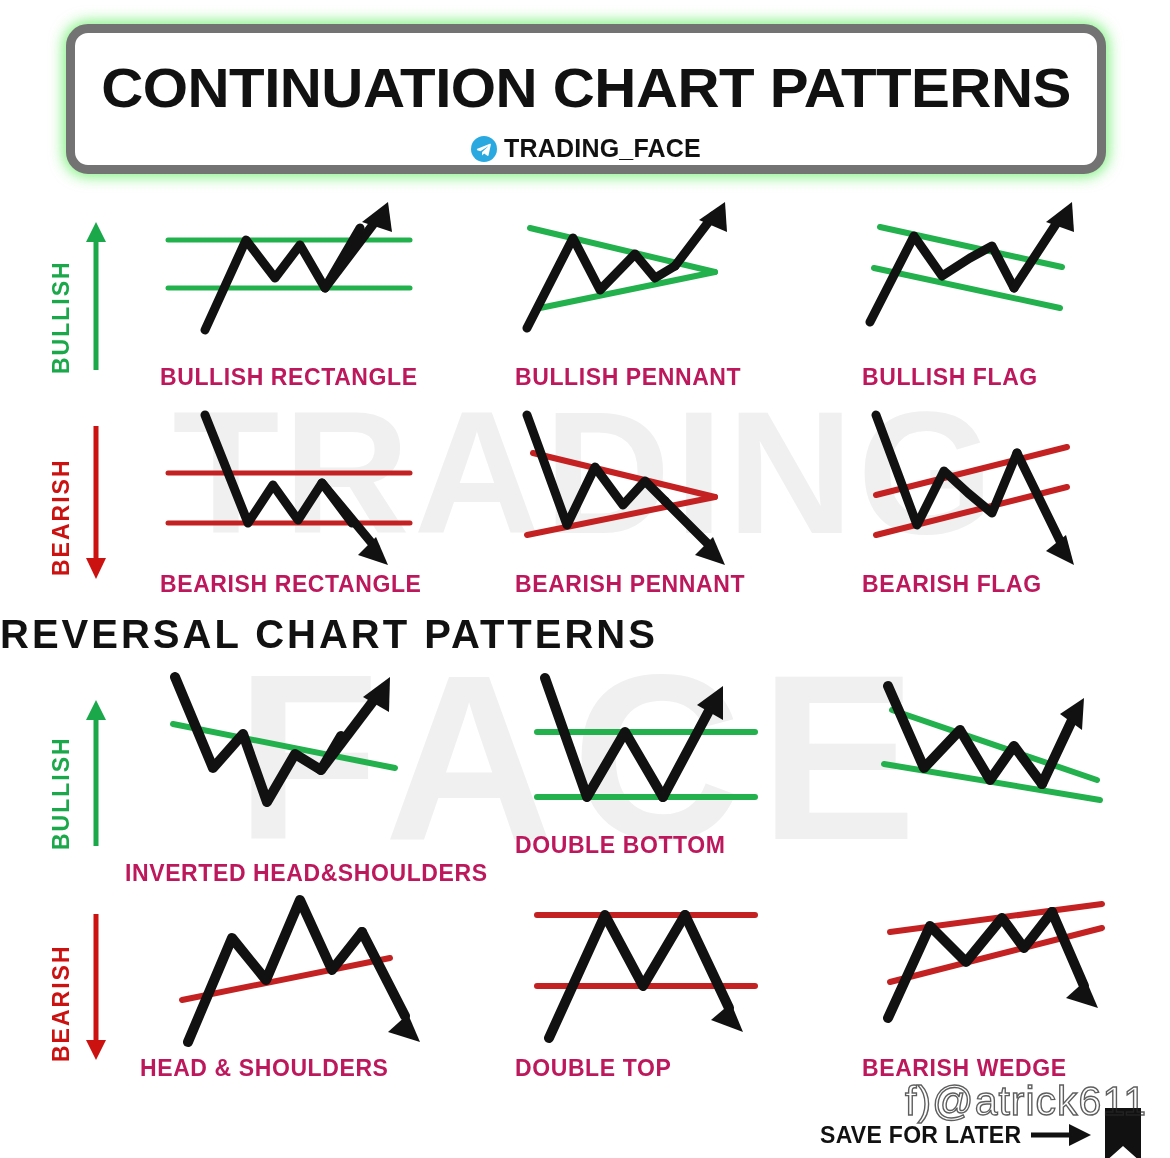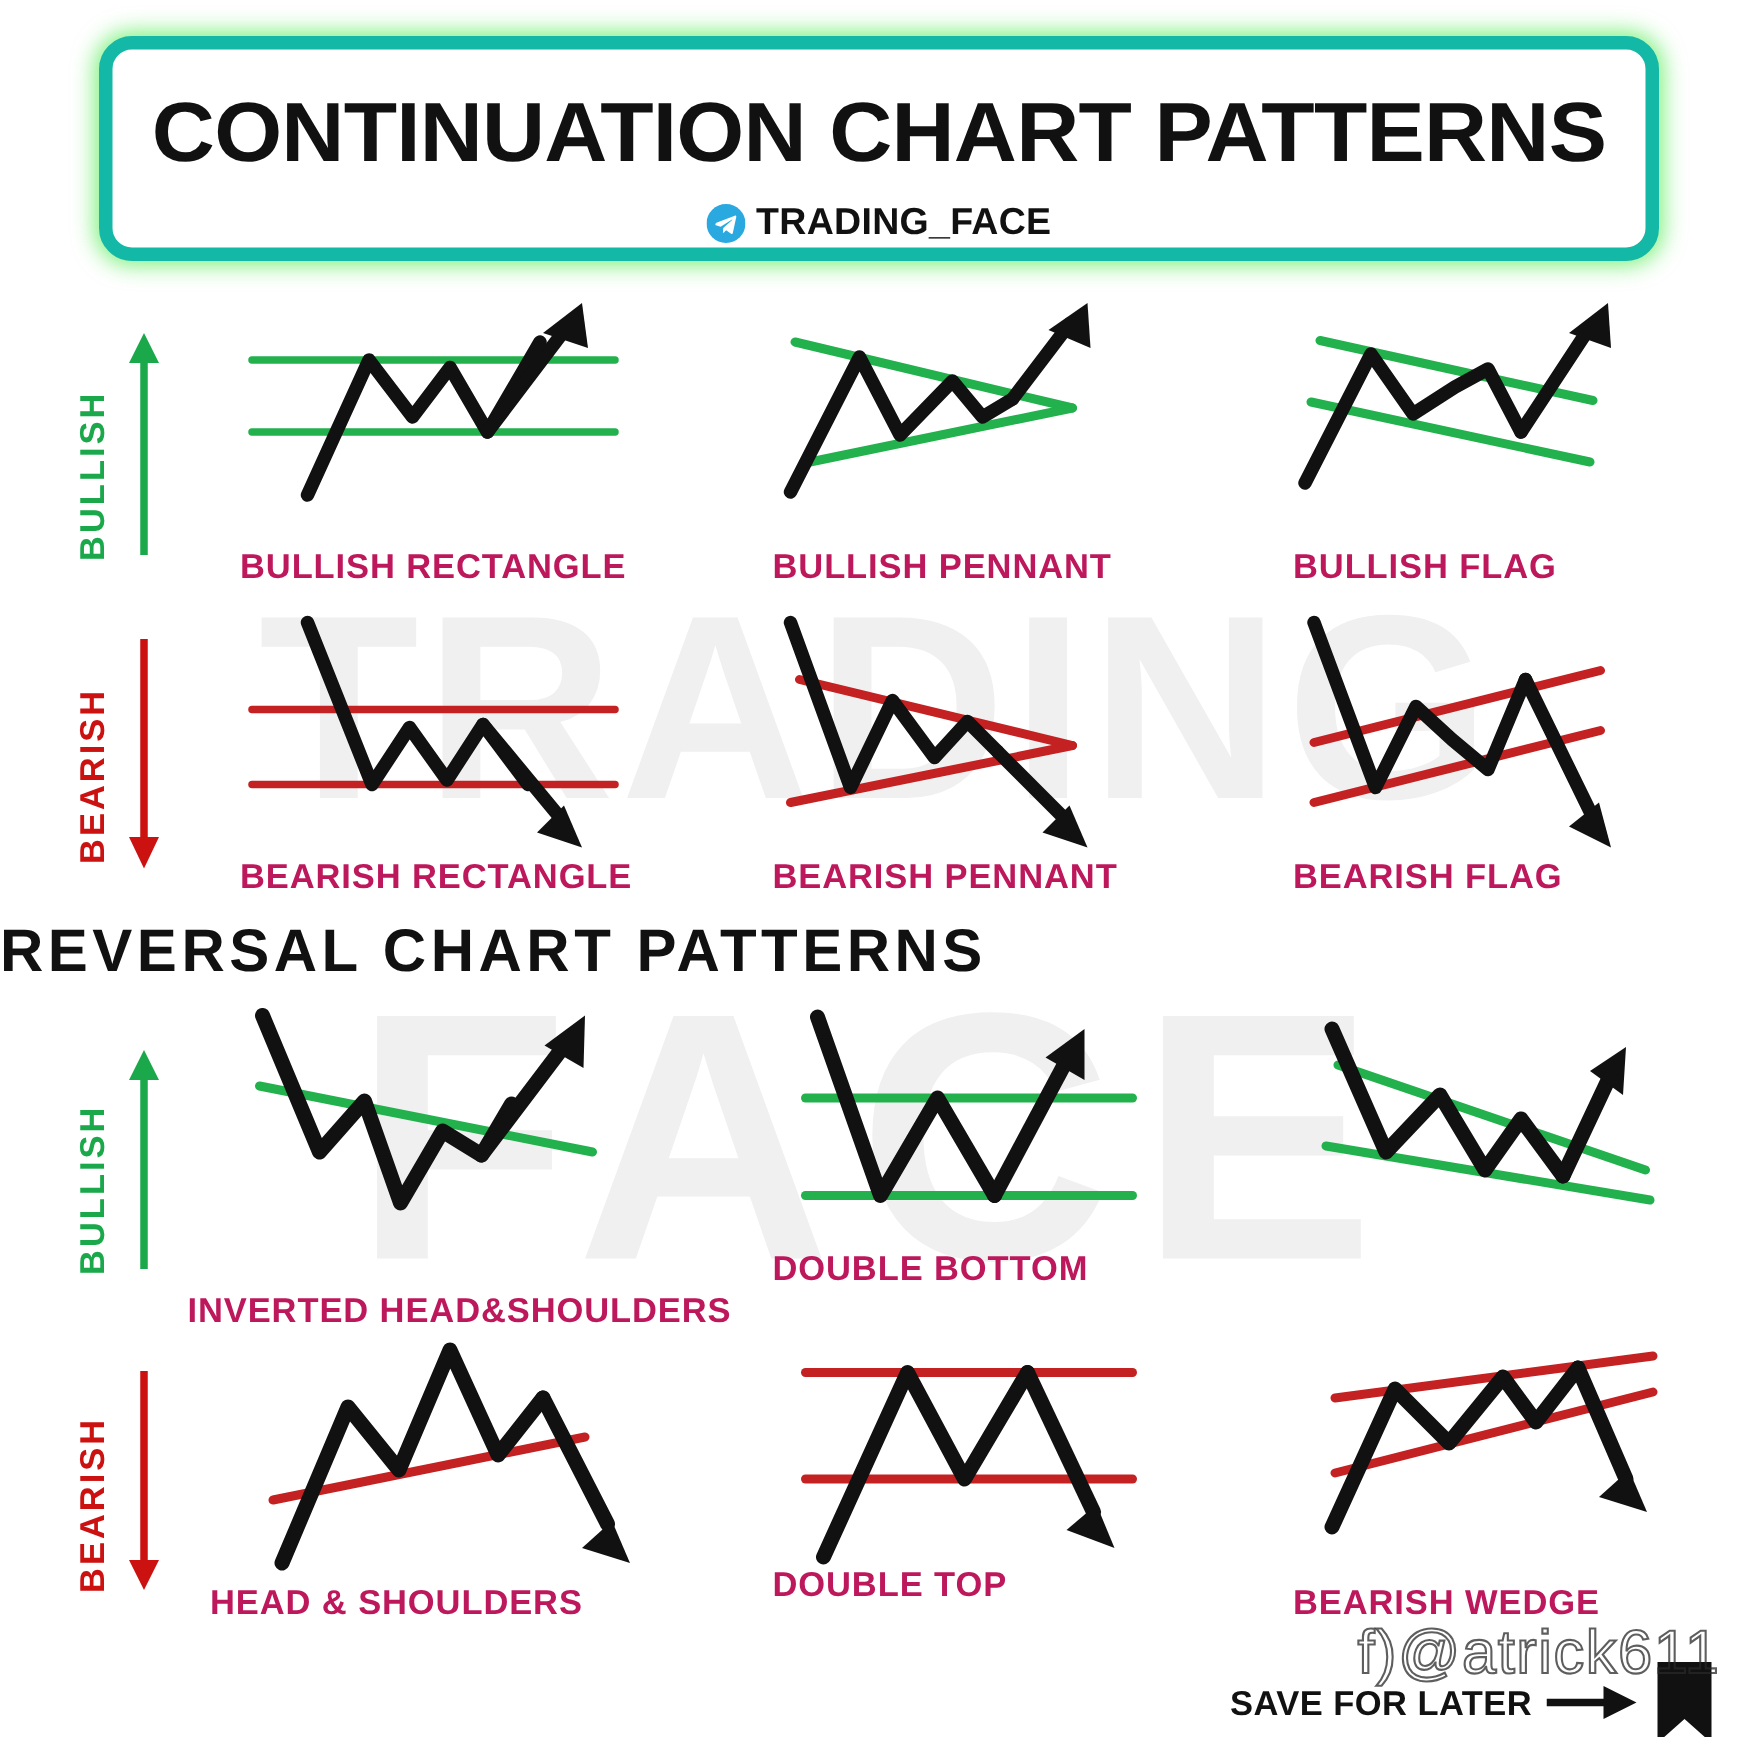--- a/index.html
+++ b/index.html
@@ -25,21 +25,21 @@
     line-height:1;
   }
   #wm-trading{ top:385px; font-size:175px; }
   #wm-face{ top:640px; font-size:235px; letter-spacing:18px;}
 
   
   #header-banner{
     position:absolute;
     left:66px; top:24px;
     width:1040px; height:150px;
-    border:9px solid #14b8a6;
+    border:9px solid #737373;
     border-radius:22px;
     background:#ffffff;
     box-shadow:0 0 14px 3px rgba(30,230,30,.55);
     box-sizing:border-box;
     z-index:5;
   }
   #header-title{
     position:absolute; left:0; right:0; top:22px;
     text-align:center;
     font-size:56px;
@@ -280,21 +280,21 @@
 </div>
 
 <div class="pattern-cell" style="left:515px;top:890px;width:265px;height:200px;">
   <svg class="pattern-svg" width="265" height="165" viewBox="0 0 265 165">
     <line x1="22" y1="25" x2="240" y2="25" stroke="#c42222" stroke-width="6" stroke-linecap="round"></line>
     <line x1="22" y1="96" x2="240" y2="96" stroke="#c42222" stroke-width="6" stroke-linecap="round"></line>
     <polyline points="34,148 90,25 128,96 170,25" fill="none" stroke="#111" stroke-width="10" stroke-linejoin="round" stroke-linecap="round"></polyline>
     <line x1="170" y1="25" x2="214" y2="118" stroke="#111" stroke-width="10" stroke-linecap="round"></line>
     <polygon points="228,142 196,130 216,113" fill="#111"></polygon>
   </svg>
-  <div class="pattern-label" style="top:153px;">DOUBLE TOP</div>
+  <div class="pattern-label" style="top:165px;">DOUBLE TOP</div>
 </div>
 
 <div class="pattern-cell" style="left:862px;top:890px;width:265px;height:200px;">
   <svg class="pattern-svg" width="265" height="165" viewBox="0 0 265 165">
     <line x1="28" y1="42" x2="240" y2="14" stroke="#c42222" stroke-width="6" stroke-linecap="round"></line>
     <line x1="28" y1="92" x2="240" y2="38" stroke="#c42222" stroke-width="6" stroke-linecap="round"></line>
     <polyline points="26,128 68,36 104,72 140,28 162,58 190,22" fill="none" stroke="#111" stroke-width="10" stroke-linejoin="round" stroke-linecap="round"></polyline>
     <line x1="190" y1="22" x2="222" y2="96" stroke="#111" stroke-width="10" stroke-linecap="round"></line>
     <polygon points="236,118 204,108 224,90" fill="#111"></polygon>
   </svg>

